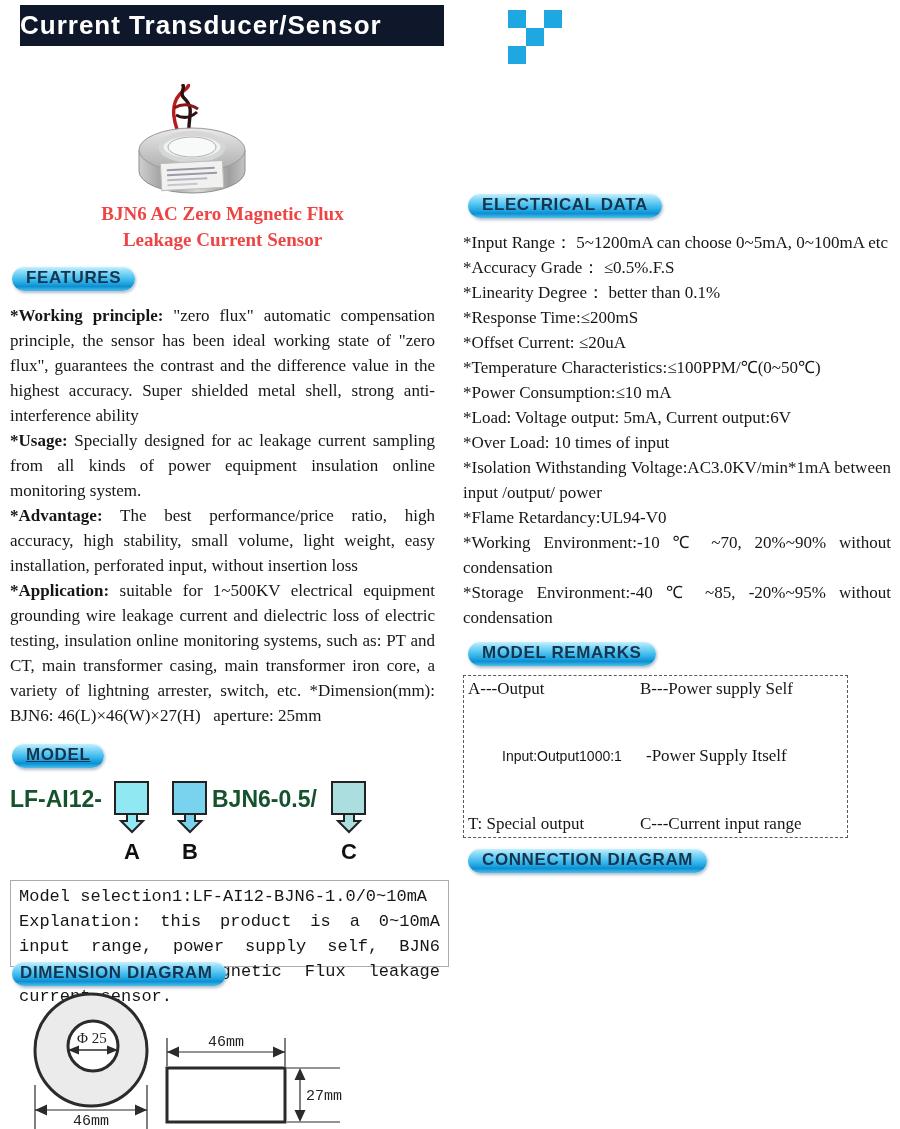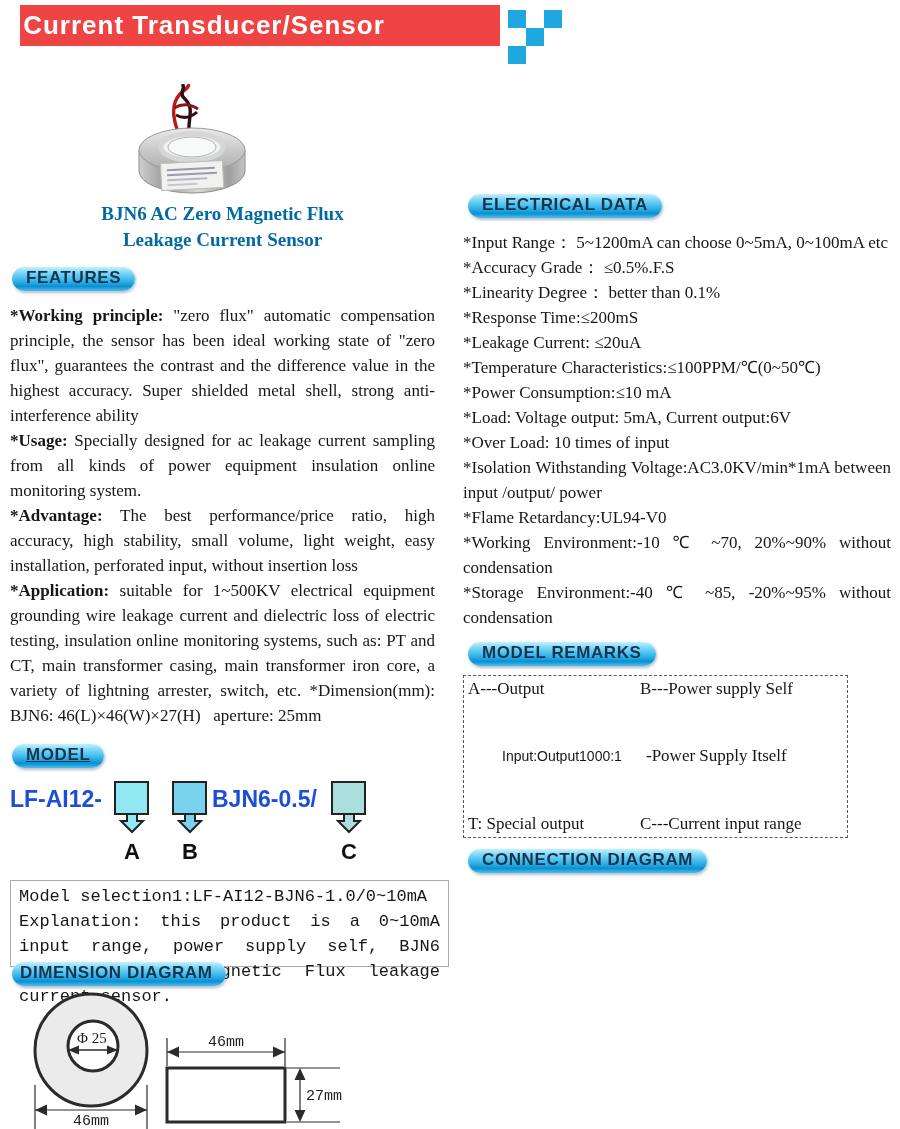--- a/index.html
+++ b/index.html
@@ -3,21 +3,21 @@
 <meta charset="utf-8">
 <style>
   html,body{margin:0;padding:0;}
   body{
     width:900px;height:1129px;position:relative;background:#ffffff;
     overflow:hidden;font-family:"Liberation Serif",serif;color:#161616;
   }
   .abs{position:absolute;}
   
   .banner{
-    left:20px;top:5px;width:480px;height:41px;background:#ef4444;
+    left:20px;top:5px;width:424px;height:41px;background:#0f172a;
   }
   .banner-title{
     width:100%;height:41px;line-height:41px;text-align:center;
     padding-right:112px;box-sizing:border-box;
     font-family:"Liberation Sans",sans-serif;font-weight:bold;
     font-size:26px;color:#ffffff;letter-spacing:1px;white-space:nowrap;
   }
   .deco-sq{position:absolute;width:18px;height:18px;background:#1FA7E1;}
   
   .pill{
@@ -27,23 +27,23 @@
     font-size:17px;letter-spacing:.6px;color:#14344F;
     background:linear-gradient(180deg,#d7f3fd 0%,#8bdcf7 22%,#36b6ec 58%,#0c90d2 82%,#4dbfea 100%);
     box-shadow:inset 0 1px 0 rgba(255,255,255,.75), 1px 2px 3px rgba(0,40,80,.3);
   }
   
   .copy{font-size:17px;line-height:25px;text-align:justify;}
   .copy p{margin:0;}
   .copy b{font-weight:bold;}
   .list div{font-size:17px;line-height:25px;text-align:justify;}
   
-  .product-title{text-align:center;font-weight:bold;font-size:19px;line-height:26px;color:#0369a1;}
-  
-  .model-text{font-family:"Liberation Sans",sans-serif;font-weight:bold;font-size:23px;color:#1d4ed8;white-space:nowrap;}
+  .product-title{text-align:center;font-weight:bold;font-size:19px;line-height:26px;color:#ef4444;}
+  
+  .model-text{font-family:"Liberation Sans",sans-serif;font-weight:bold;font-size:23px;color:#14532d;white-space:nowrap;}
   .slot-label{width:38px;text-align:center;font-family:"Liberation Sans",sans-serif;font-weight:bold;font-size:22px;color:#101010;}
   
   .selection-box{
     left:10px;top:880px;width:421px;height:79px;border:1px solid #ababab;
     padding:3px 8px;box-sizing:content-box;font-size:17px;line-height:25px;text-align:justify;
   }
   .selection-box p{margin:0;font-family:Liberation Mono, monospace;}
   
   .remarks-box{
     left:463px;top:675px;width:385px;height:163px;border:1px dashed #5a5a5a;
@@ -182,21 +182,21 @@
   </g>
   <text x="306" y="110" font-family="Liberation Mono, monospace" font-size="15" fill="#222">27mm</text>
 </svg>
 
 <div class="pill" style="left:468px;top:193px;">ELECTRICAL DATA</div>
 <div class="abs list" style="left:463px;top:230px;width:428px;">
   <div>*Input Range： 5~1200mA can choose 0~5mA, 0~100mA etc</div>
   <div>*Accuracy Grade： ≤0.5%.F.S</div>
   <div>*Linearity Degree： better than 0.1%</div>
   <div>*Response Time:≤200mS</div>
-  <div>*Leakage Current: ≤20uA</div>
+  <div>*Offset Current: ≤20uA</div>
   <div>*Temperature Characteristics:≤100PPM/℃(0~50℃)</div>
   <div>*Power Consumption:≤10 mA</div>
   <div>*Load: Voltage output: 5mA, Current output:6V</div>
   <div>*Over Load: 10 times of input</div>
   <div>*Isolation Withstanding Voltage:AC3.0KV/min*1mA between input /output/ power</div>
   <div>*Flame Retardancy:UL94-V0</div>
   <div>*Working Environment:-10 ℃ ~70, 20%~90% without condensation</div>
   <div>*Storage Environment:-40 ℃ ~85, -20%~95% without condensation</div>
 </div>
 

